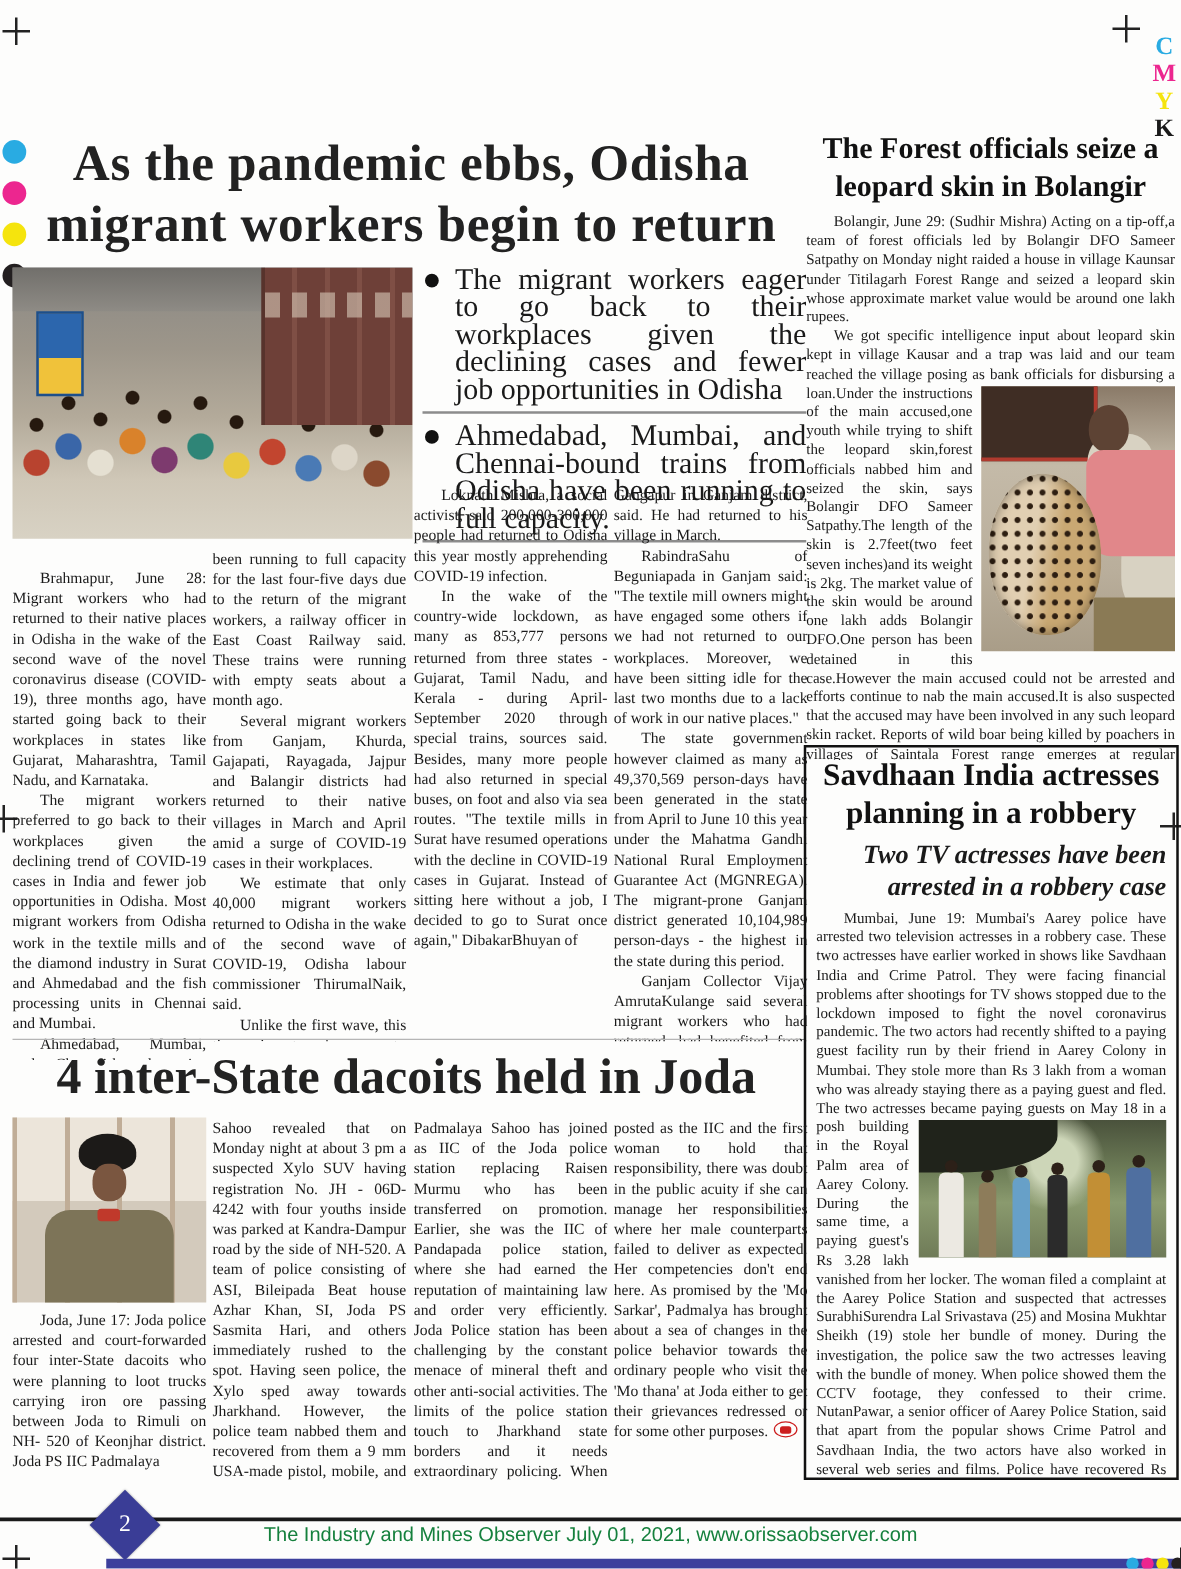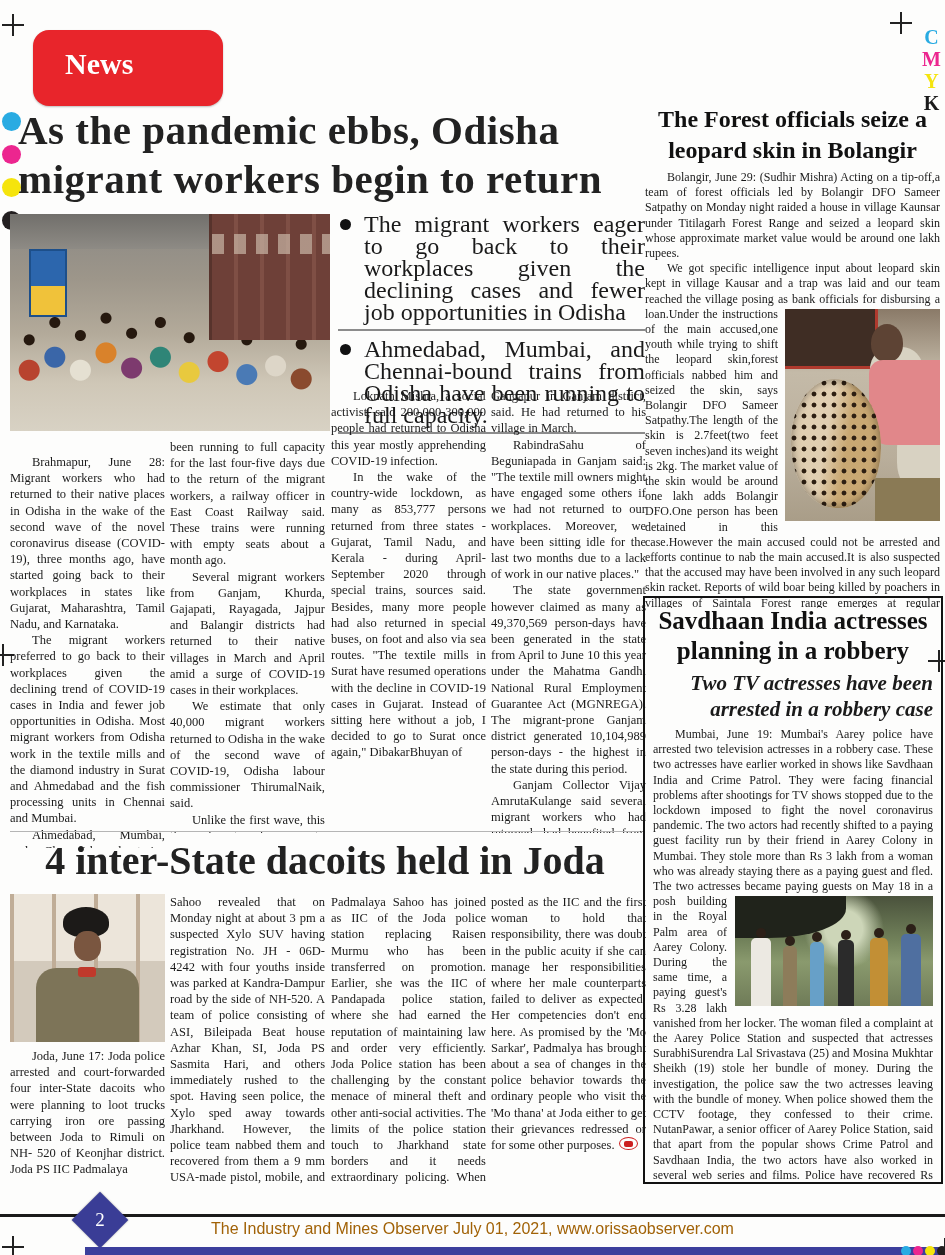--- a/index.html
+++ b/index.html
@@ -10,21 +10,21 @@
   .cropmark::before{content:"";position:absolute;left:0;top:10px;width:22px;height:1.6px;background:#222;}
   .cropmark::after{content:"";position:absolute;left:10px;top:0;width:1.6px;height:22px;background:#222;}
   .regdot{position:absolute;width:19px;height:19px;border-radius:50%;}
   .regdot-sm{position:absolute;width:10px;height:10px;border-radius:50%;}
   .cmyk-letters{position:absolute;left:922px;top:26px;font-weight:bold;font-size:20px;line-height:22px;text-align:center;}
   
   .news-banner{position:absolute;left:33px;top:30px;width:190px;height:76px;background:#e8252b;
                border-radius:16px;box-shadow:0 1px 2px rgba(0,0,0,.25);}
   .news-banner .lbl{position:absolute;left:32px;top:17px;color:#fff;font-weight:bold;font-size:30px;}
   
-  .hl-main{position:absolute;left:18px;top:106px;width:622px;text-align:left;font-weight:bold;
+  .hl-main{position:absolute;left:18px;top:106px;width:622px;text-align:center;font-weight:bold;
            font-size:41px;line-height:49px;color:#222;letter-spacing:.5px;}
   .hl-forest{position:absolute;left:645px;top:104px;width:295px;text-align:center;font-weight:bold;
              font-size:24px;line-height:31px;color:#111;}
   .hl-joda{position:absolute;left:10px;top:836px;width:630px;text-align:center;font-weight:bold;
            font-size:40px;line-height:50px;color:#222;}
   
   .bodytext{font-size:12.5px;line-height:16.2px;text-align:justify;}
   .bodytext p{margin:0;text-indent:22px;}
   .bodytext p.noindent{text-indent:0;}
   .col{position:absolute;overflow:hidden;}
@@ -108,21 +108,21 @@
   .hl-savdhaan{text-align:center;font-weight:bold;font-size:25px;line-height:30px;color:#111;margin-top:2px;}
   .sub-savdhaan{text-align:right;font-weight:bold;font-style:italic;font-size:21px;line-height:26px;margin-top:4px;}
   .savdhaan-body{margin-top:5px;}
   
   .footer-rule{position:absolute;left:0;top:1214px;width:945px;height:3px;background:#1a1a1a;}
   .footer-diamond{position:absolute;left:80px;top:1200px;width:40px;height:40px;background:#3a3d96;
     transform:rotate(45deg);box-shadow:0 0 2px rgba(0,0,0,.4);}
   .footer-diamond .num{position:absolute;left:0;top:9px;width:40px;text-align:center;transform:rotate(-45deg);
     color:#fff;font-size:19px;font-family:"Liberation Serif",serif;}
   .footer-text{position:absolute;left:0;top:1220px;width:945px;text-align:center;
-    font-family:"Liberation Sans",sans-serif;font-size:16px;color:#a16207;}
+    font-family:"Liberation Sans",sans-serif;font-size:16px;color:#15803d;}
   .bottom-bar{position:absolute;left:85px;top:1247px;width:860px;height:8px;background:#3c3f9c;}
   .joda-rule{position:absolute;left:10px;top:831px;width:630px;height:1px;background:#b5b5b5;}
 </style>
 </head>
 <body>
 
 <div id="page">
 
   <div class="cropmark" style="left:2px;top:14px;"></div>
   <div class="cropmark" style="left:890px;top:12px;"></div>
@@ -136,23 +136,20 @@
   <div class="regdot" style="left:2px;top:178px;background:#f5e40d;"></div>
   <div class="regdot" style="left:2px;top:211px;background:#231f20;"></div>
 
   <div class="cmyk-letters">
     <div style="color:#29abe2;">C</div>
     <div style="color:#ec268f;">M</div>
     <div style="color:#f5e40d;">Y</div>
     <div style="color:#1a1a1a;">K</div>
   </div>
 
-  <div class="news-banner">
-    <div class="lbl">News</div>
-  </div>
 
   <div class="hl-main">
     <div>As the pandemic ebbs, Odisha</div>
     <div>migrant workers begin to return</div>
   </div>
 
   <div class="photo photo-train">
     <div class="tp-roof"></div>
     <div class="tp-train"></div>
     <div class="tp-sign"></div>

